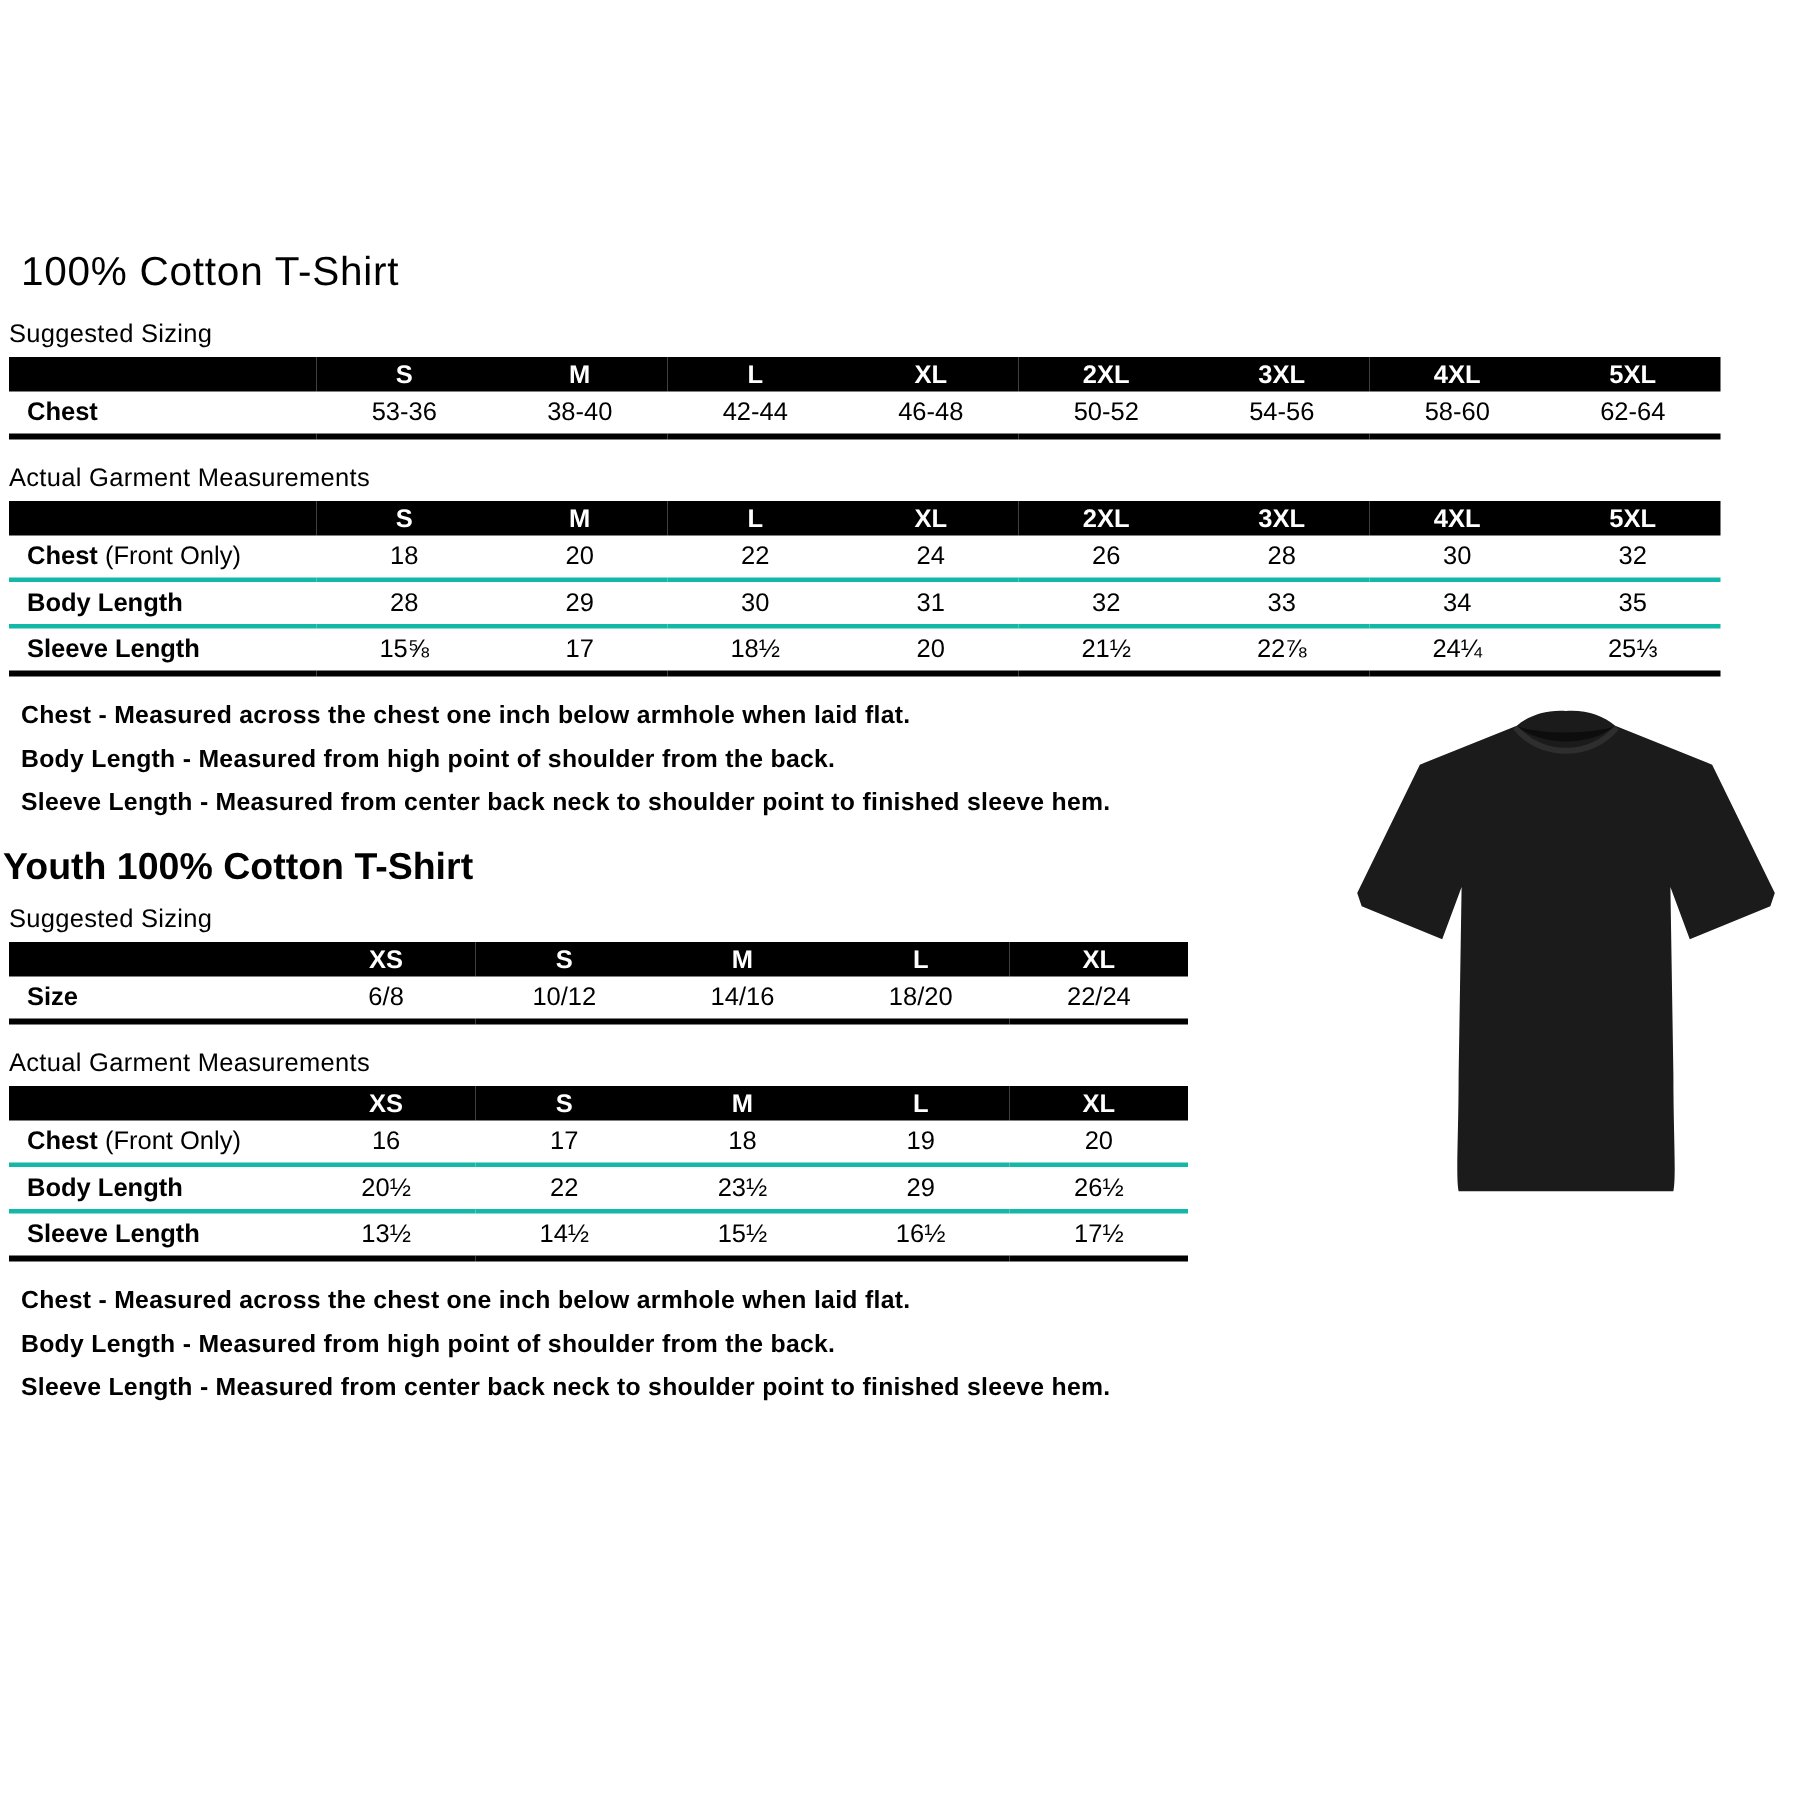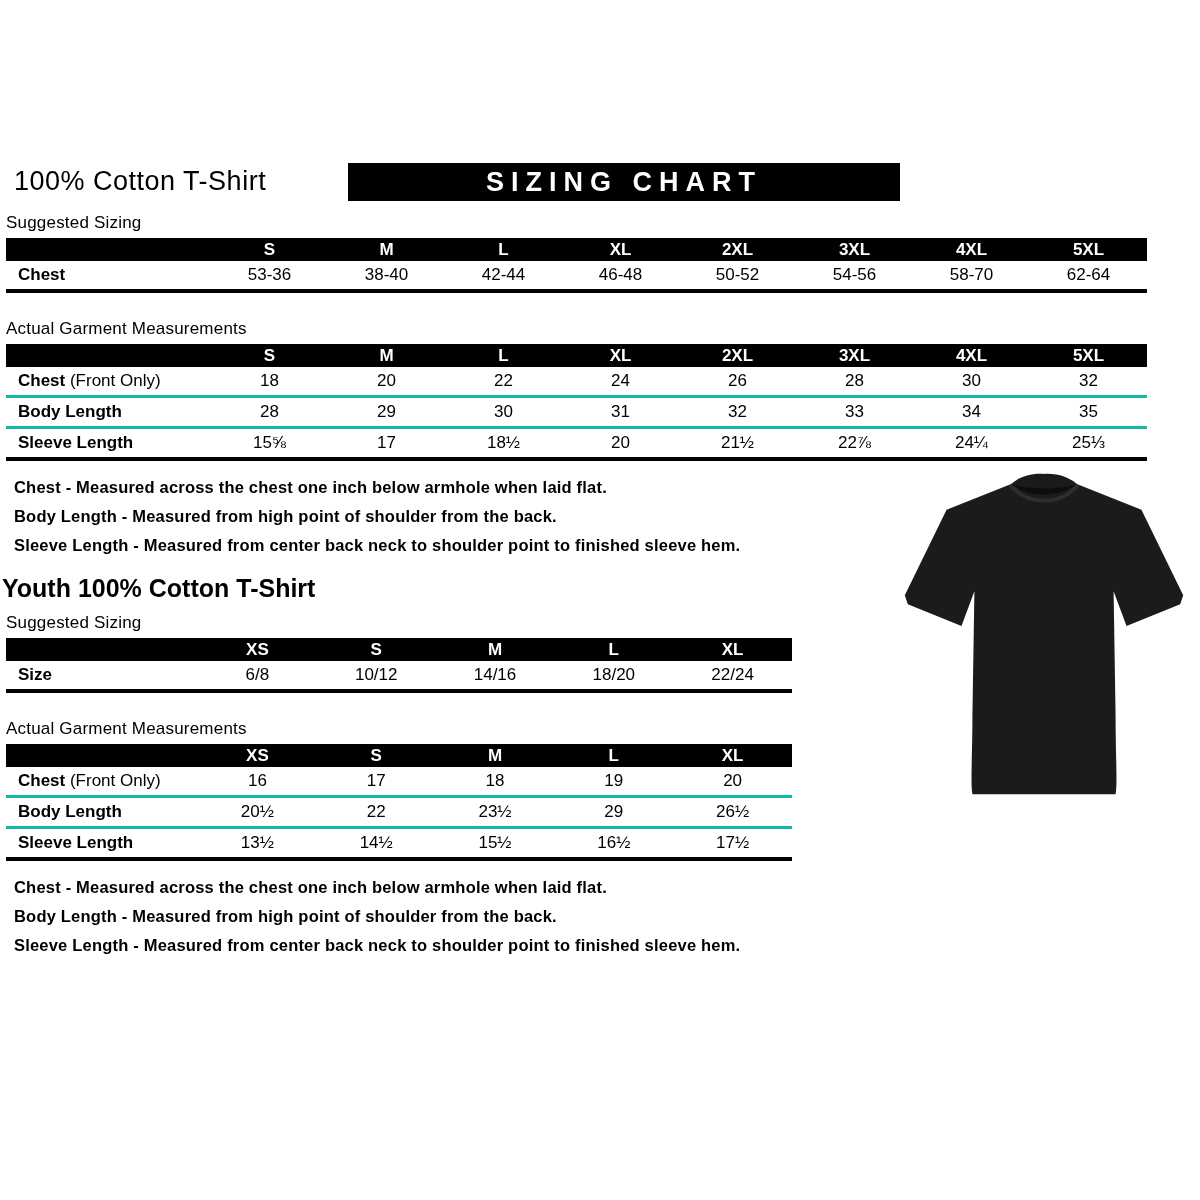--- a/index.html
+++ b/index.html
@@ -51,21 +51,21 @@
     font-weight: bold;
     letter-spacing: 7px;
     text-align: center;
     line-height: 38px;
   }
   .section-heading {
     font-size: 17px;
     margin: 6px 0 5px 0;
     letter-spacing: 0.2px;
   }
-  .gap-top { margin-top: 26px; }
+  .gap-top { margin-top: 16px; }
 
   
   table.sizing-table {
     border-collapse: collapse;
     table-layout: fixed;
     border-bottom: 4px solid #000;
     margin: 0;
   }
   .tbl-adult { width: 1141px; }
   .tbl-youth { width: 786px; }
@@ -135,21 +135,20 @@
   .tshirt svg { width: 100%; height: 100%; display: block; }
 </style>
 </head>
 <body>
 
 <div class="page">
   <div class="content">
 
     <div class="header-row">
       <h1 class="main-title">100% Cotton T-Shirt</h1>
-      <div class="banner">SIZING CHART</div>
     </div>
 
     <div class="section-heading">Suggested Sizing</div>
     <table class="sizing-table tbl-adult tbl-suggested">
         <thead>
           <tr>
             <th class="label-col"></th>
             <th>S</th>
             <th>M</th>
             <th>L</th>
@@ -162,21 +161,21 @@
         </thead>
         <tbody>
           <tr>
             <th><span class="lbl-b">Chest</span></th>
             <td>53-36</td>
             <td>38-40</td>
             <td>42-44</td>
             <td>46-48</td>
             <td>50-52</td>
             <td>54-56</td>
-            <td>58-70</td>
+            <td>58-60</td>
             <td>62-64</td>
           </tr>
         </tbody>
       </table>
 
     <div class="section-heading gap-top">Actual Garment Measurements</div>
     <table class="sizing-table tbl-adult">
         <thead>
           <tr>
             <th class="label-col"></th>

